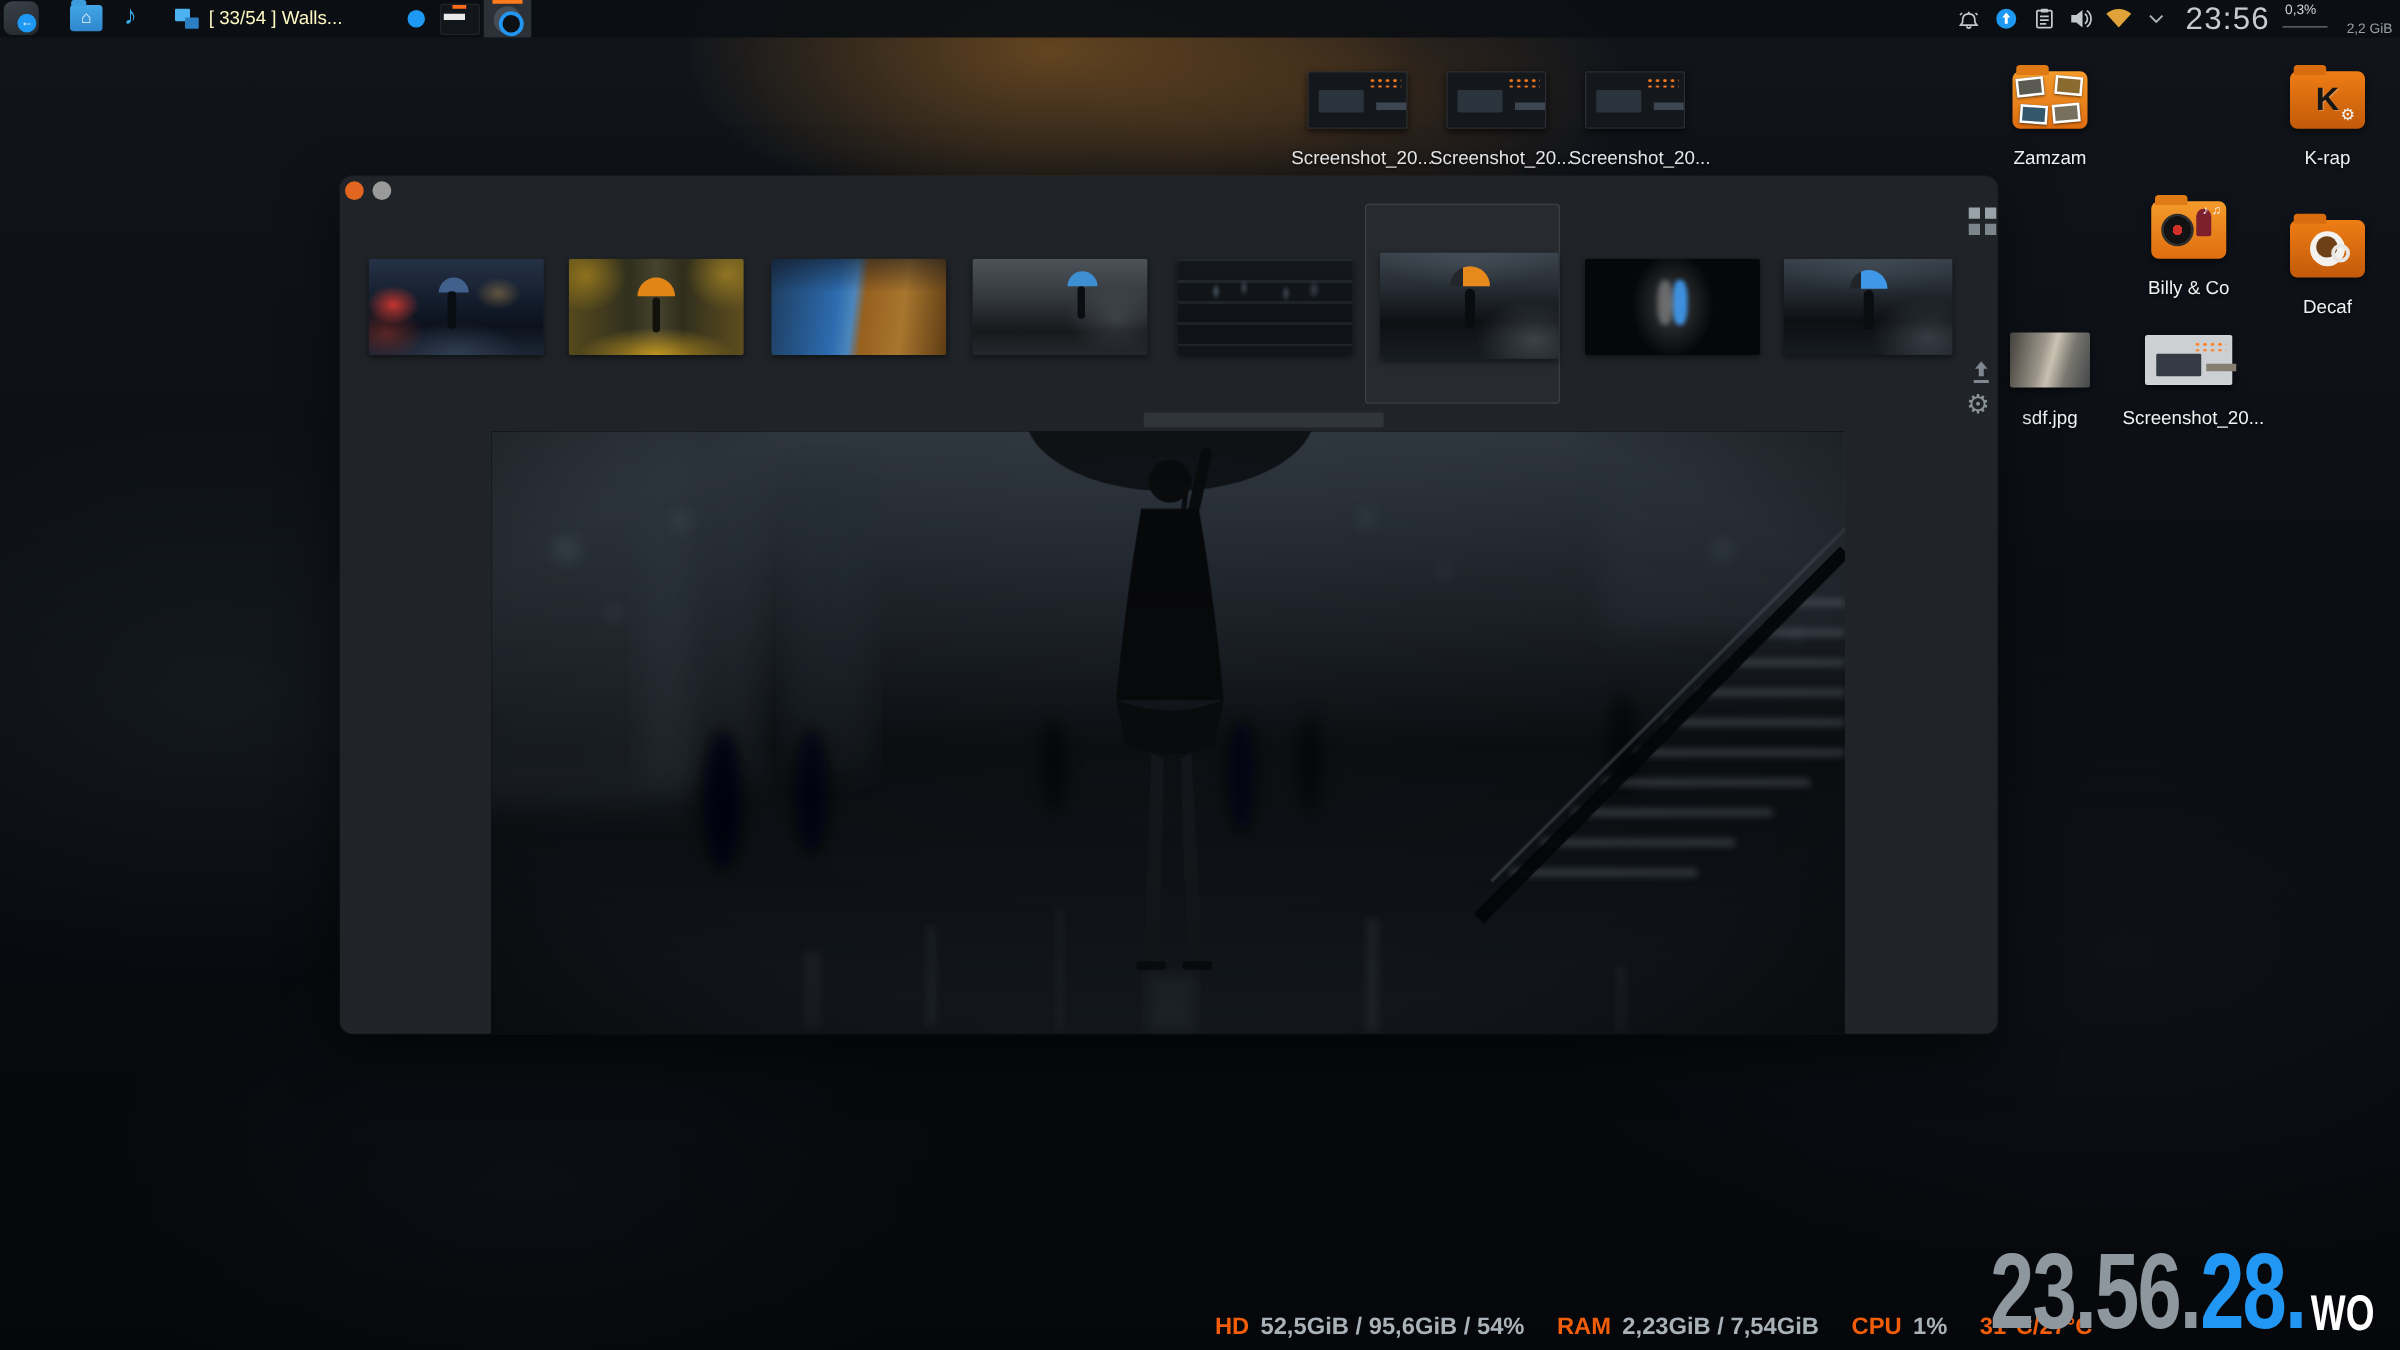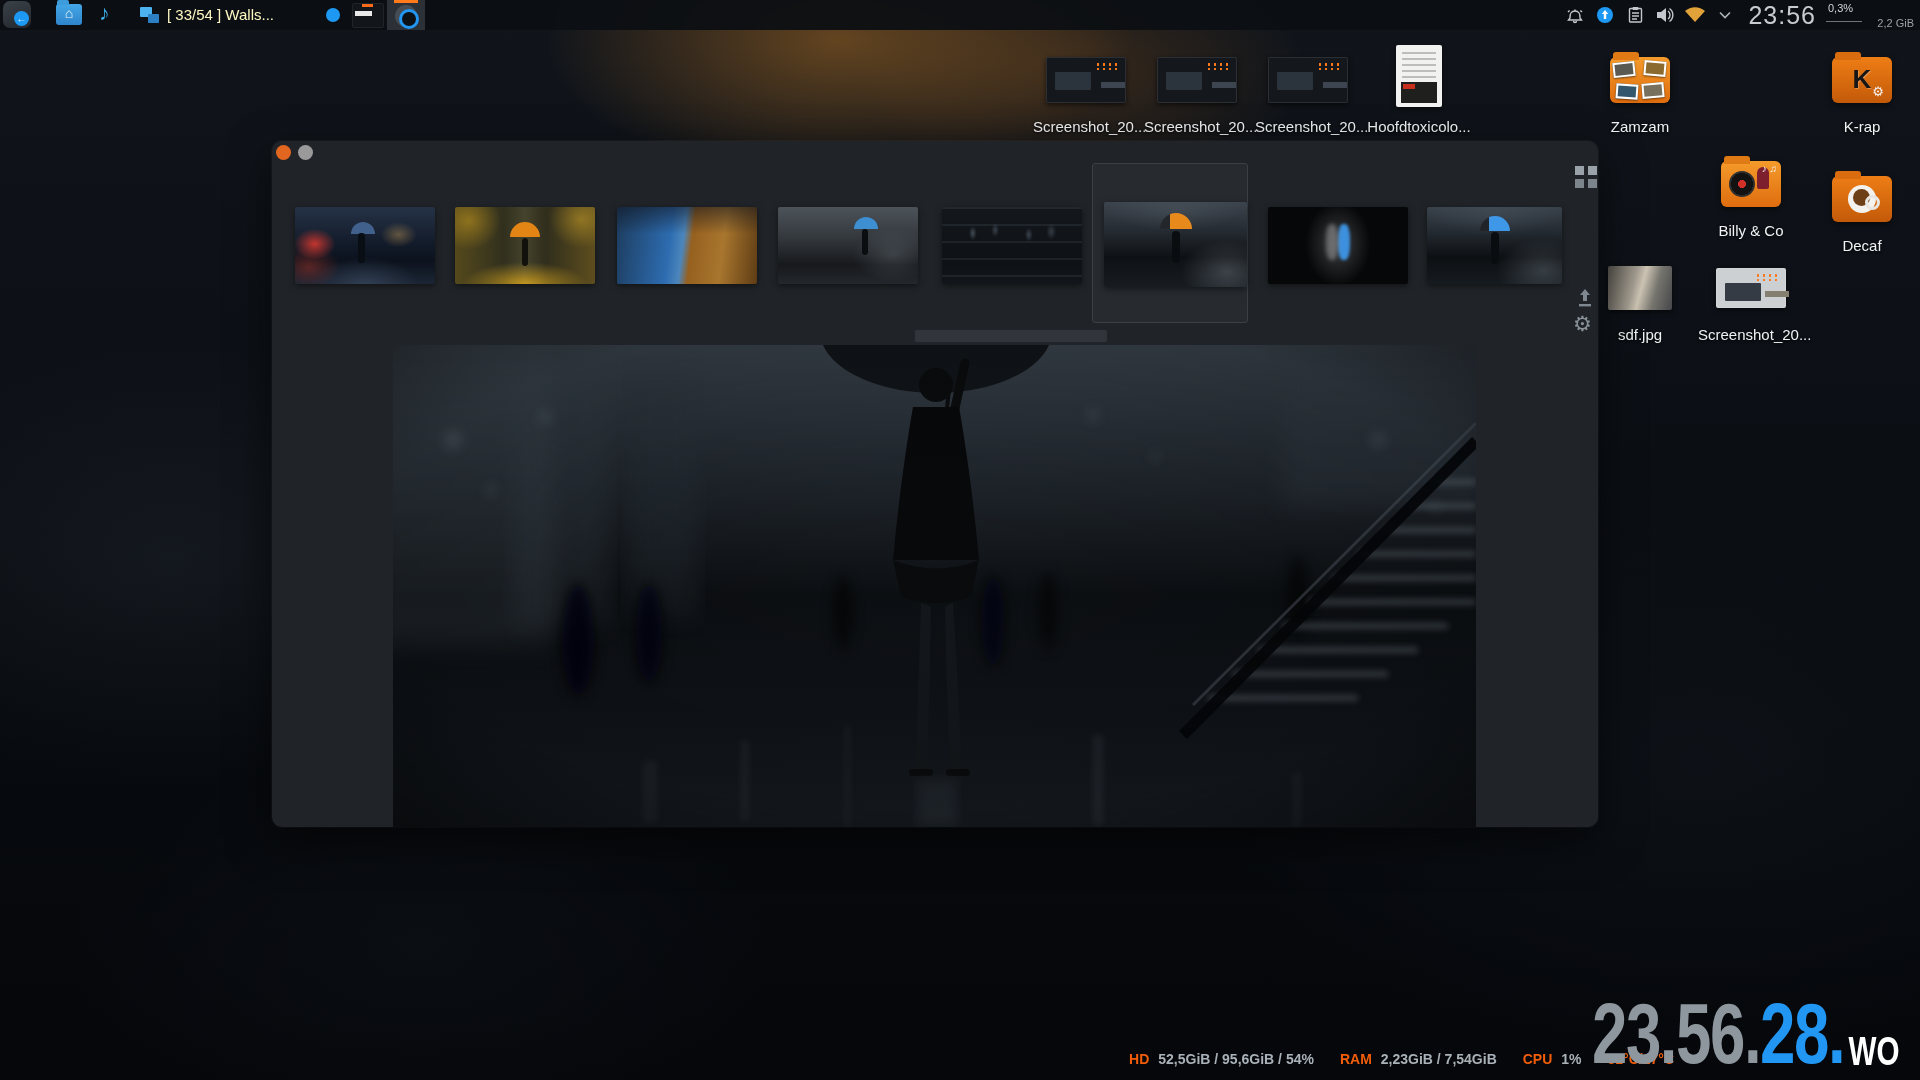--- a/index.html
+++ b/index.html
@@ -140,21 +140,21 @@
   .t8::after{content:"";position:absolute;left:calc(50% - 4px);top:32%;width:8px;height:32px;border-radius:4px;background:#0a0d10;}
   .gridbtn{position:absolute;left:1303px;top:25px;width:22px;height:22px;
       background-image:linear-gradient(#9aa2a9,#9aa2a9),linear-gradient(#9aa2a9,#9aa2a9),linear-gradient(#7d858c,#7d858c),linear-gradient(#7d858c,#7d858c);
       background-size:9px 9px;background-position:0 0,13px 0,0 13px,13px 13px;background-repeat:no-repeat;cursor:pointer;}
   .upbtn{position:absolute;left:1304px;top:147px;width:18px;height:20px;cursor:pointer;}
   .gearbtn{position:absolute;left:1301px;top:172px;font-size:21px;color:#8a9299;cursor:pointer;line-height:1;}
   .hscroll{position:absolute;left:643px;top:189px;width:192px;height:12px;background:#30353b;border-radius:2px;cursor:pointer;}
   .mainimg{position:absolute;left:121px;top:204px;width:1083px;height:482px;overflow:hidden;background:#0b0d10;}
   
   .stats{position:absolute;top:1051px;right:246px;display:flex;align-items:center;gap:26px;
-      font-size:14px;font-weight:bold;white-space:nowrap;}
+      font-size:19px;font-weight:bold;white-space:nowrap;}
   .stats .lab{color:#f25d0a;margin-right:9px;}
   .stats .val{color:#aab2b9;}
   .stats .temp{color:#f25d0a;}
   .bigclock{position:absolute;right:20px;bottom:13px;display:flex;align-items:flex-end;
       transform:scaleX(.74);transform-origin:right bottom;font-weight:bold;line-height:.78;letter-spacing:-2px;}
   .bigclock .t1c{font-size:86px;color:#8e979e;}
   .bigclock .t2c{font-size:86px;color:#2196f3;}
   .bigclock .t3c{font-size:40px;color:#ffffff;margin-left:6px;letter-spacing:0;}
 </style>
 </head>
@@ -240,29 +240,20 @@
     <div class="dthumbwrap">
         <div class="shot"></div>
       </div>
     <div class="dlabel">Screenshot_20...</div>
   </div>
   <div class="dicon" style="left:1255px;top:48px;">
     <div class="dthumbwrap">
         <div class="shot"></div>
       </div>
     <div class="dlabel">Screenshot_20...</div>
-  </div>
-  <div class="dicon" style="left:1366px;top:40px;">
-    <div class="dthumbwrap" style="height:72px;">
-      <div class="doc">
-        <div class="lines"></div>
-        <div class="img"></div>
-      </div>
-    </div>
-    <div class="dlabel">Hoofdtoxicolo...</div>
   </div>
   <div class="dicon" style="left:1587px;top:48px;">
     <div class="dthumbwrap">
         <div class="fold">
       <div class="mini" style="left:3px;top:5px;transform:rotate(-6deg);background:#5a5а52;background:#5a5a52;"></div>
       <div class="mini" style="right:4px;top:4px;transform:rotate(5deg);background:#8a6a2e;"></div>
       <div class="mini" style="left:6px;bottom:4px;transform:rotate(4deg);background:#33586e;"></div>
       <div class="mini" style="right:6px;bottom:5px;transform:rotate(-5deg);background:#77705e;"></div>
     </div>
       </div>

